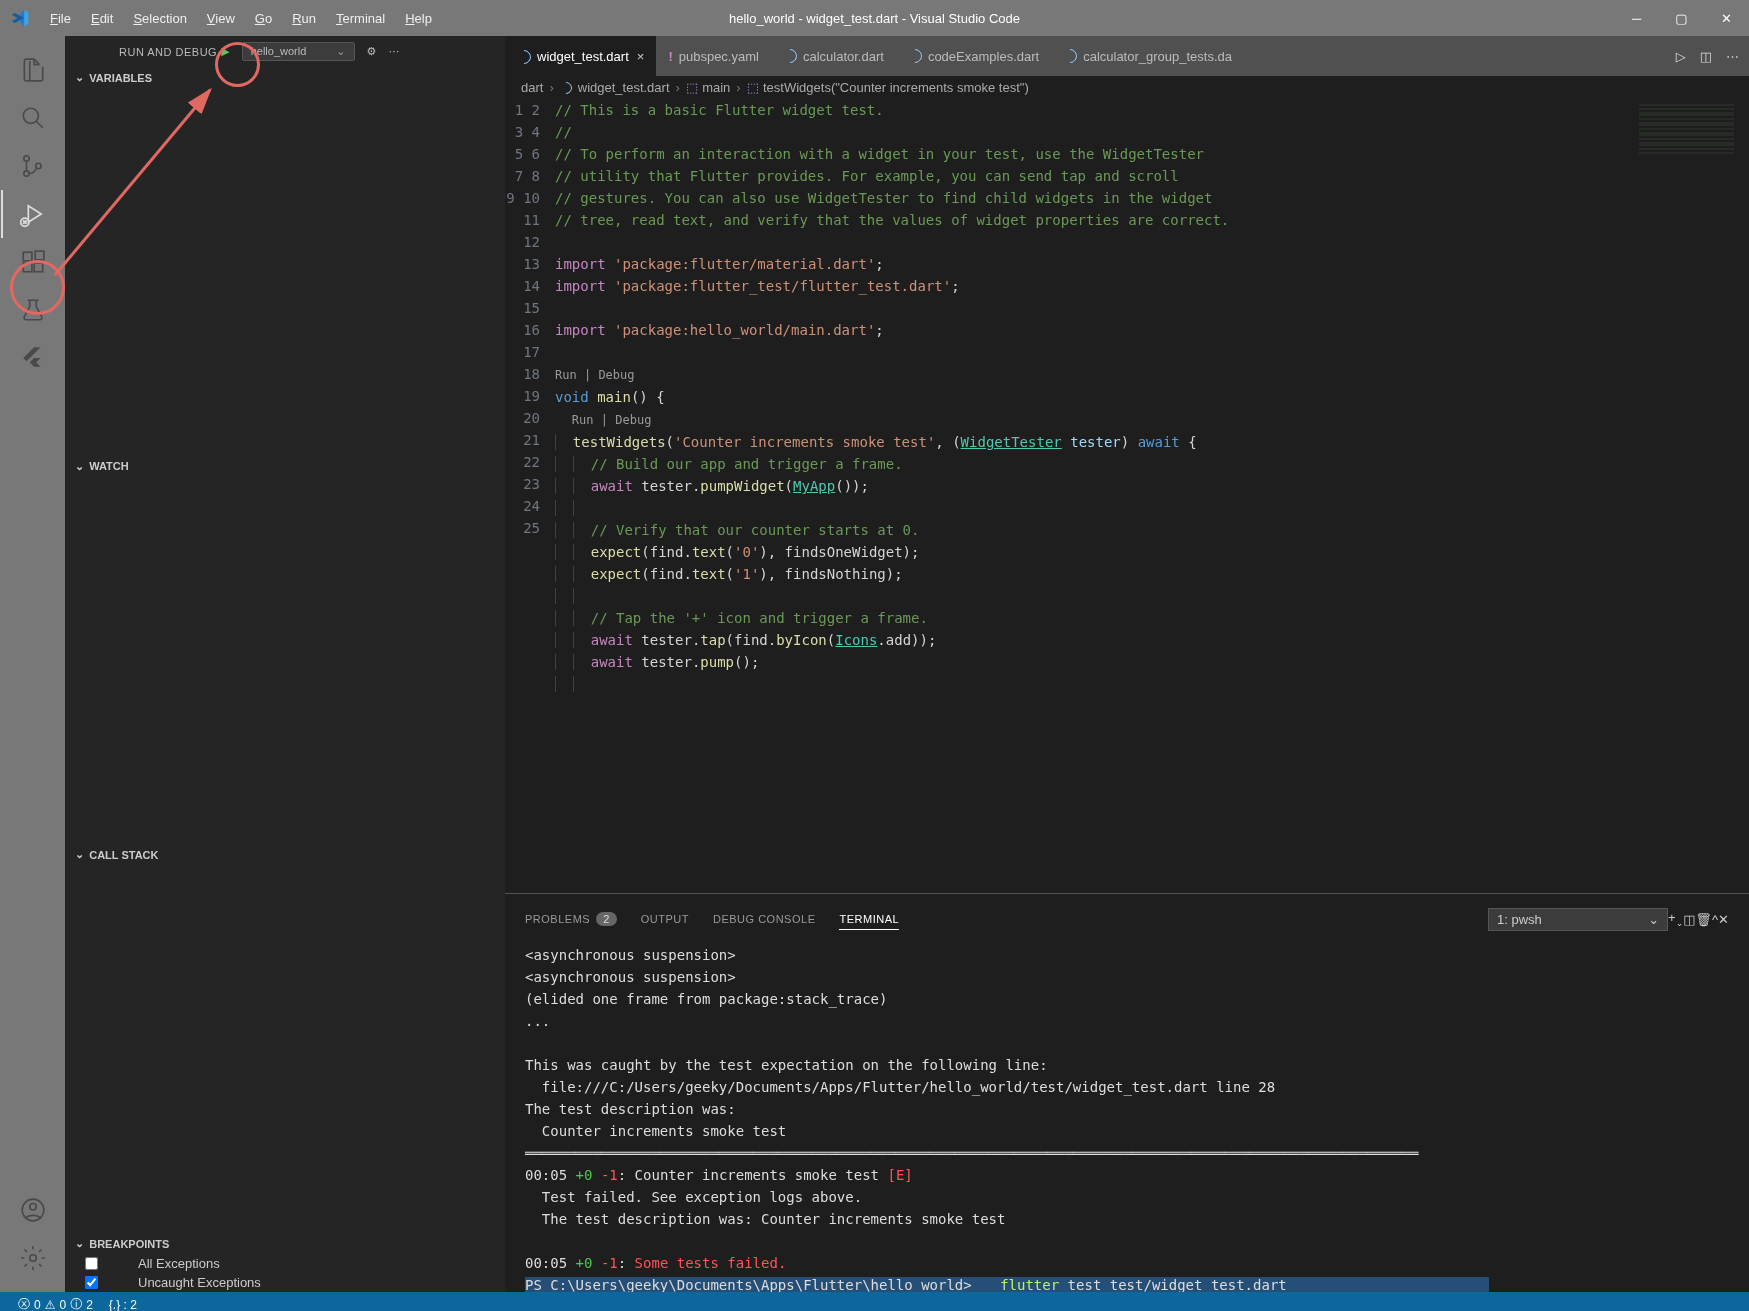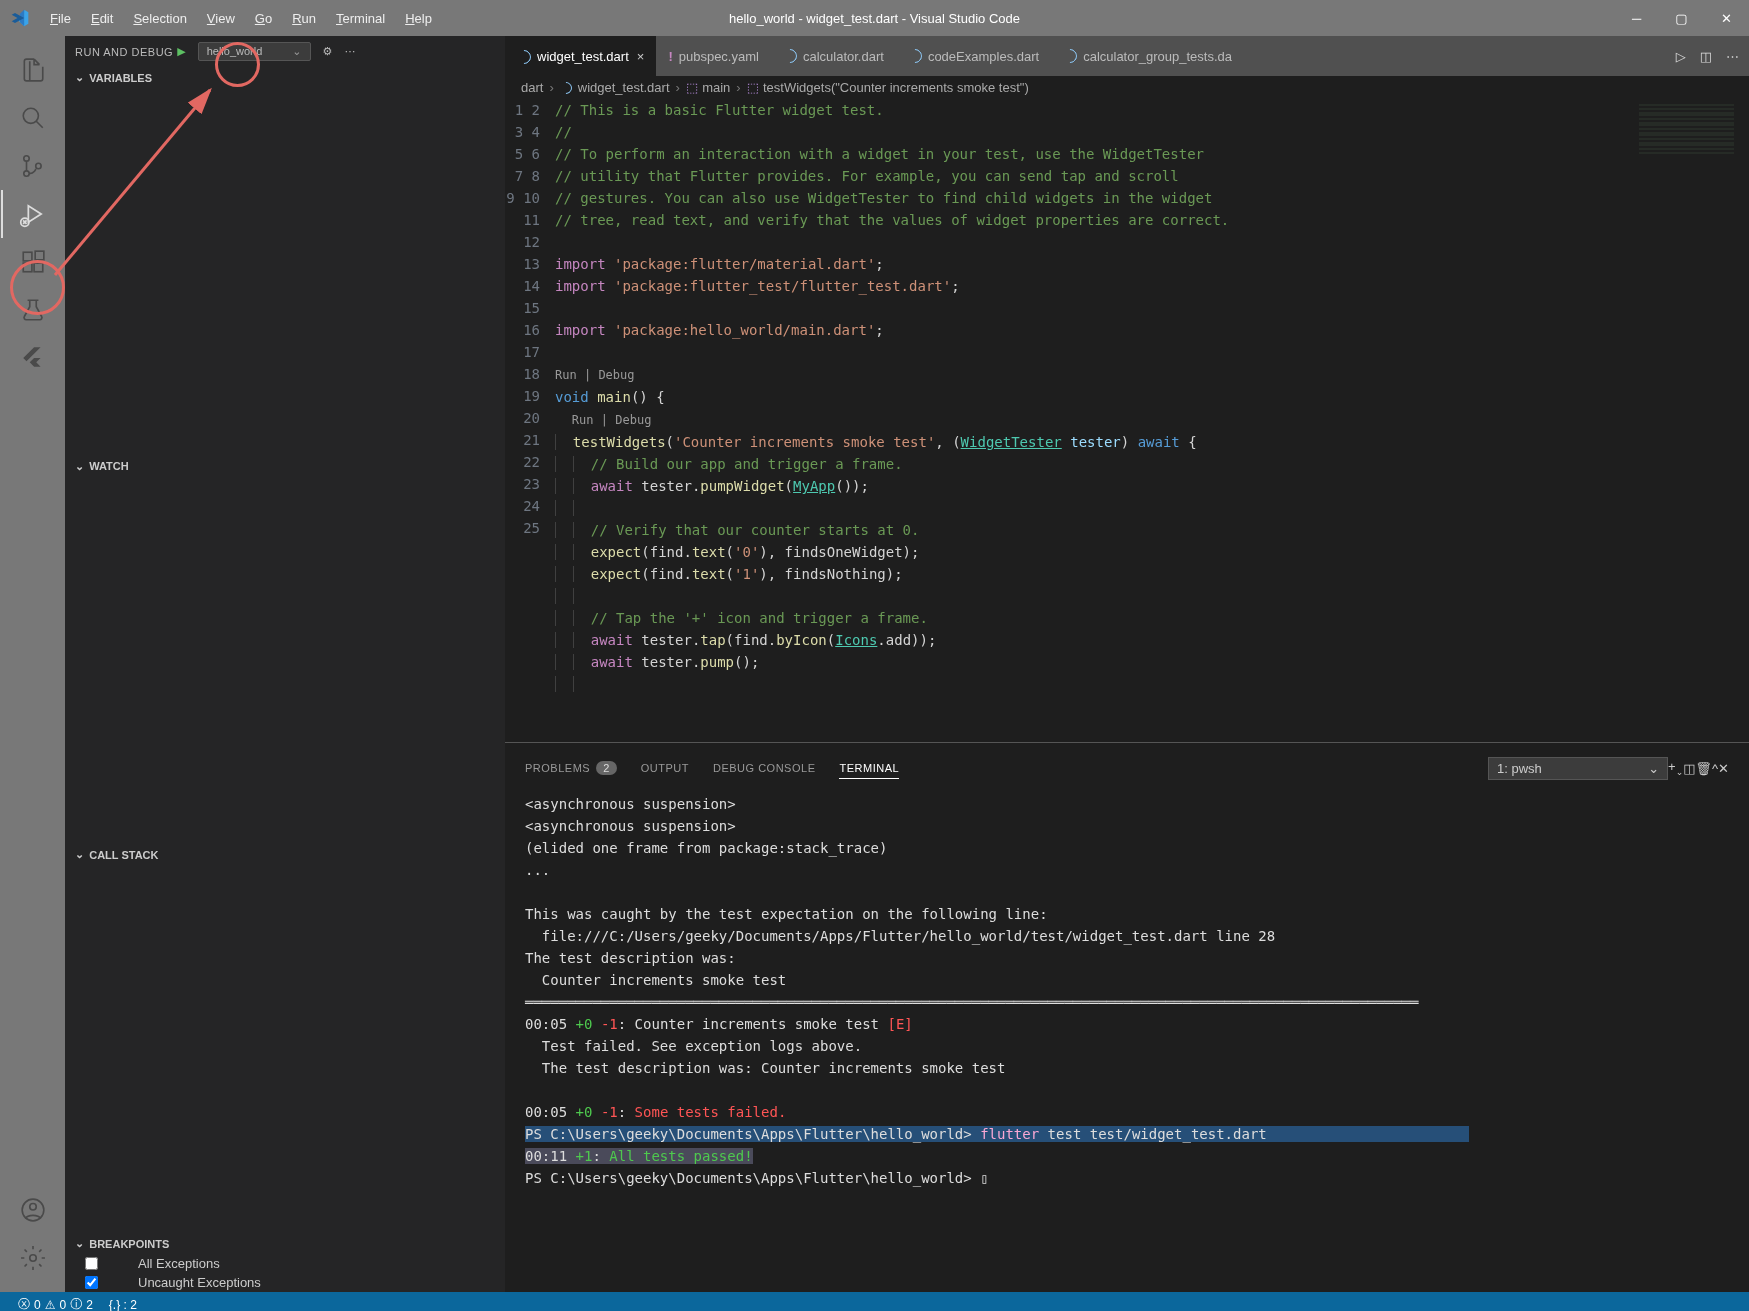--- a/index.html
+++ b/index.html
@@ -18,21 +18,21 @@
 
 .main { display: flex; height: calc(100% - 55px); }
 .activity { width: 65px; background: #787878; display: flex; flex-direction: column; align-items: center; padding-top: 10px; }
 .activity-item { width: 48px; height: 48px; display: flex; align-items: center; justify-content: center; cursor: pointer; color: #4a4a4a; position: relative; }
 .activity-item.active { color: #ddd; }
 .activity-item.active::before { content: ''; position: absolute; left: -8px; top: 0; bottom: 0; width: 2px; background: #ddd; }
 .activity-bottom { margin-top: auto; margin-bottom: 10px; }
 
 .sidebar { width: 440px; background: #252526; display: flex; flex-direction: column; }
 .sidebar-header { display: flex; align-items: center; padding: 6px 10px; font-size: 11px; color: #bbb; }
-.sidebar-title { letter-spacing: 0.5px; }
+.sidebar-title { letter-spacing: 0.5px; margin-left: 44px; }
 .config-select { background: #3c3c3c; border: 1px solid #555; display: flex; align-items: flex-start; padding: 2px 8px; margin-left: 6px; cursor: pointer; border-radius: 2px; }
 .play-mini { color: #5dc063; margin: 0 6px 0 4px; }
 .section-header { display: flex; align-items: center; padding: 4px 10px; font-size: 11px; font-weight: bold; color: #ccc; cursor: pointer; }
 .chevron { margin-right: 5px; color: #ccc; }
 .section-body { flex: 1; }
 .section-vars { height: 430px; }
 .section-watch { height: 230px; }
 .section-call { height: 325px; }
 
 .editor-area { flex: 1; display: flex; flex-direction: column; background: #1e1e1e; min-width: 0; }
@@ -58,33 +58,33 @@
 .kw-ctrl { color: #c586c0; }
 .cm { color: #6a9955; }
 .st { color: #ce9178; }
 .fn { color: #dcdcaa; }
 .cls { color: #4ec9b0; text-decoration: underline; }
 .prop { color: #9cdcfe; }
 .codelens { color: #999; font-size: 12px; padding-left: 0; }
 .indent { border-left: 1px solid #404040; }
 
 
-.panel { height: 550px; background: #1e1e1e; border-top: 1px solid #555; display: flex; flex-direction: column; }
+.panel { height: 399px; background: #1e1e1e; border-top: 1px solid #555; display: flex; flex-direction: column; }
 .panel-tabs { display: flex; align-items: center; padding: 10px 20px 0 20px; height: 40px; }
 .panel-tab { padding: 4px 0; margin-right: 24px; font-size: 11px; letter-spacing: 0.5px; color: #999; cursor: pointer; }
 .panel-tab.active { color: #fff; border-bottom: 1px solid #fff; }
 .badge { background: #666; color: #ddd; border-radius: 10px; padding: 1px 7px; font-size: 11px; margin-left: 6px; }
 .panel-right { margin-left: auto; display: flex; align-items: center; }
 .term-select { background: #3c3c3c; border: 1px solid #555; padding: 3px 30px 3px 8px; color: #ccc; font-size: 13px; cursor: pointer; min-width: 180px; display: flex; align-items: center; position: relative; }
 .term-select::after { content: '⌄'; position: absolute; right: 8px; }
 
 .terminal { flex: 1; font-family: Consolas, monospace; font-size: 14px; line-height: 22px; padding: 10px 20px; overflow: hidden; white-space: pre; color: #ddd; }
 .term-green { color: #4ec94e; }
 .term-red { color: #f55; }
-.term-yellow { color: #f9a8d4; }
+.term-yellow { color: #bef264; margin-left: 20px; }
 .term-hi { background: #264f78; }
 .term-hi2 { background: #4a4a5a; }
 
 
 .bp-item { display: flex; align-items: center; padding: 2px 20px; gap: 32px; }
 .bp-item input { margin-right: 8px; }
 
 
 .status { height: 25px; background: #0b679c; color: #fff; display: flex; align-items: center; padding: 0 10px; font-size: 12px; }
 .status-item { padding: 0 8px; cursor: pointer; display: flex; align-items: center; gap: 4px; }

